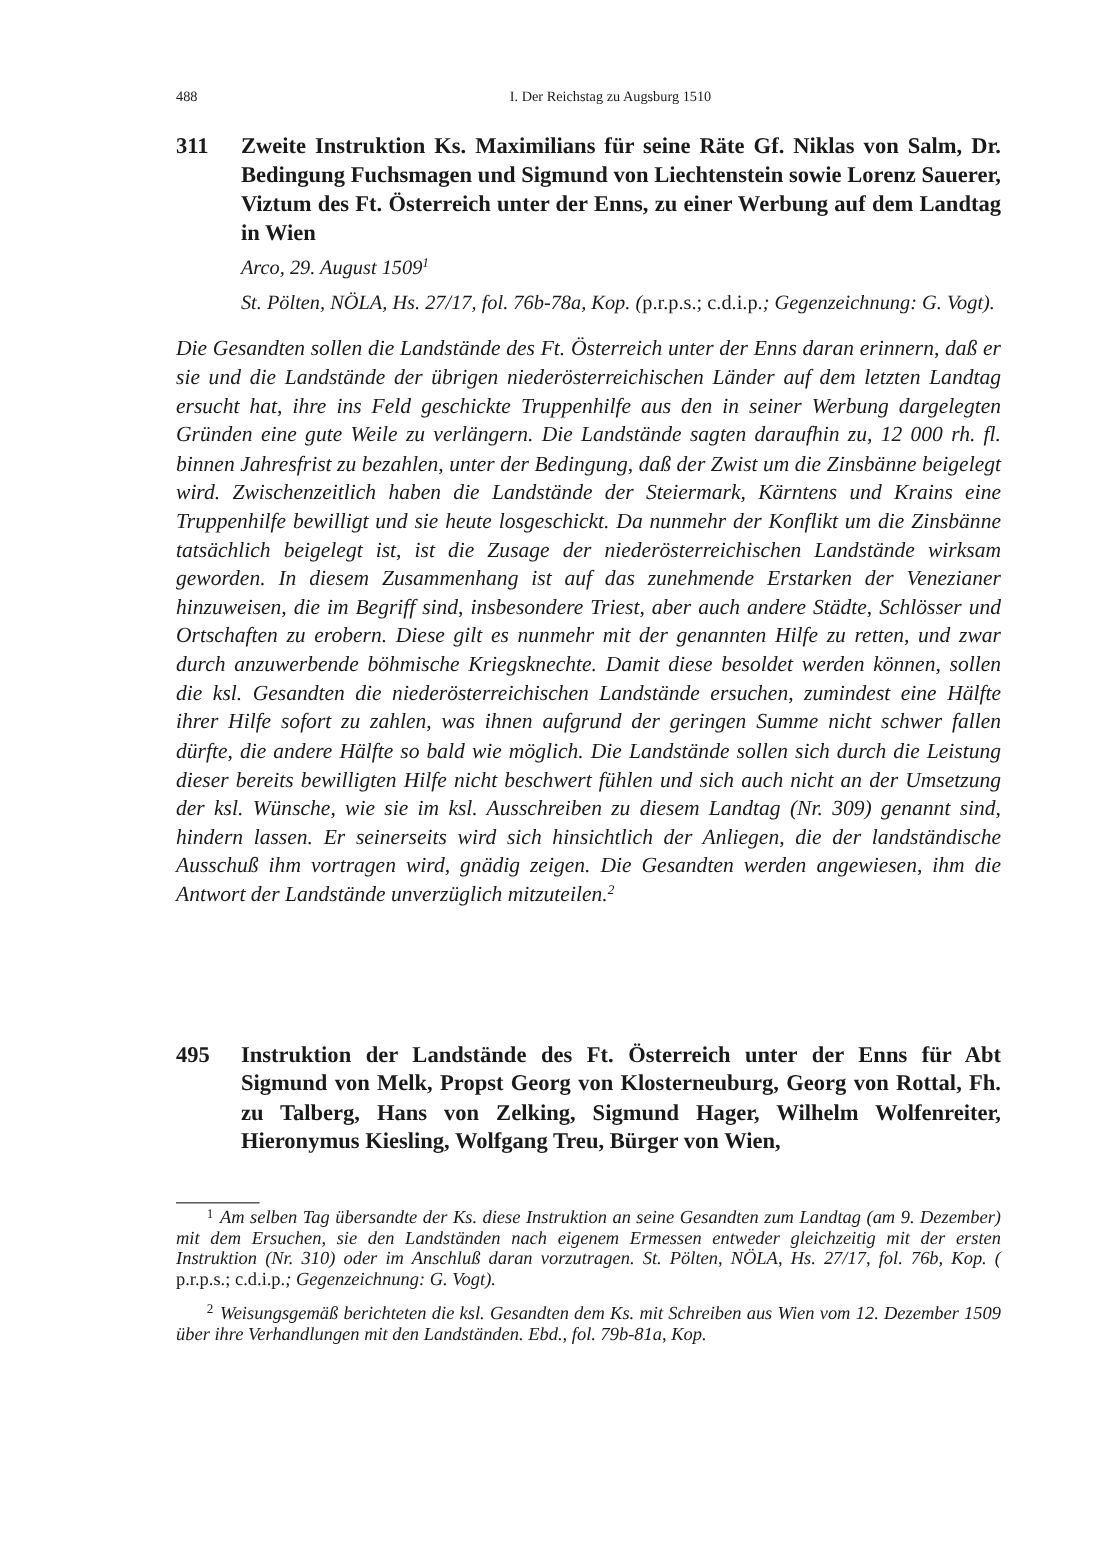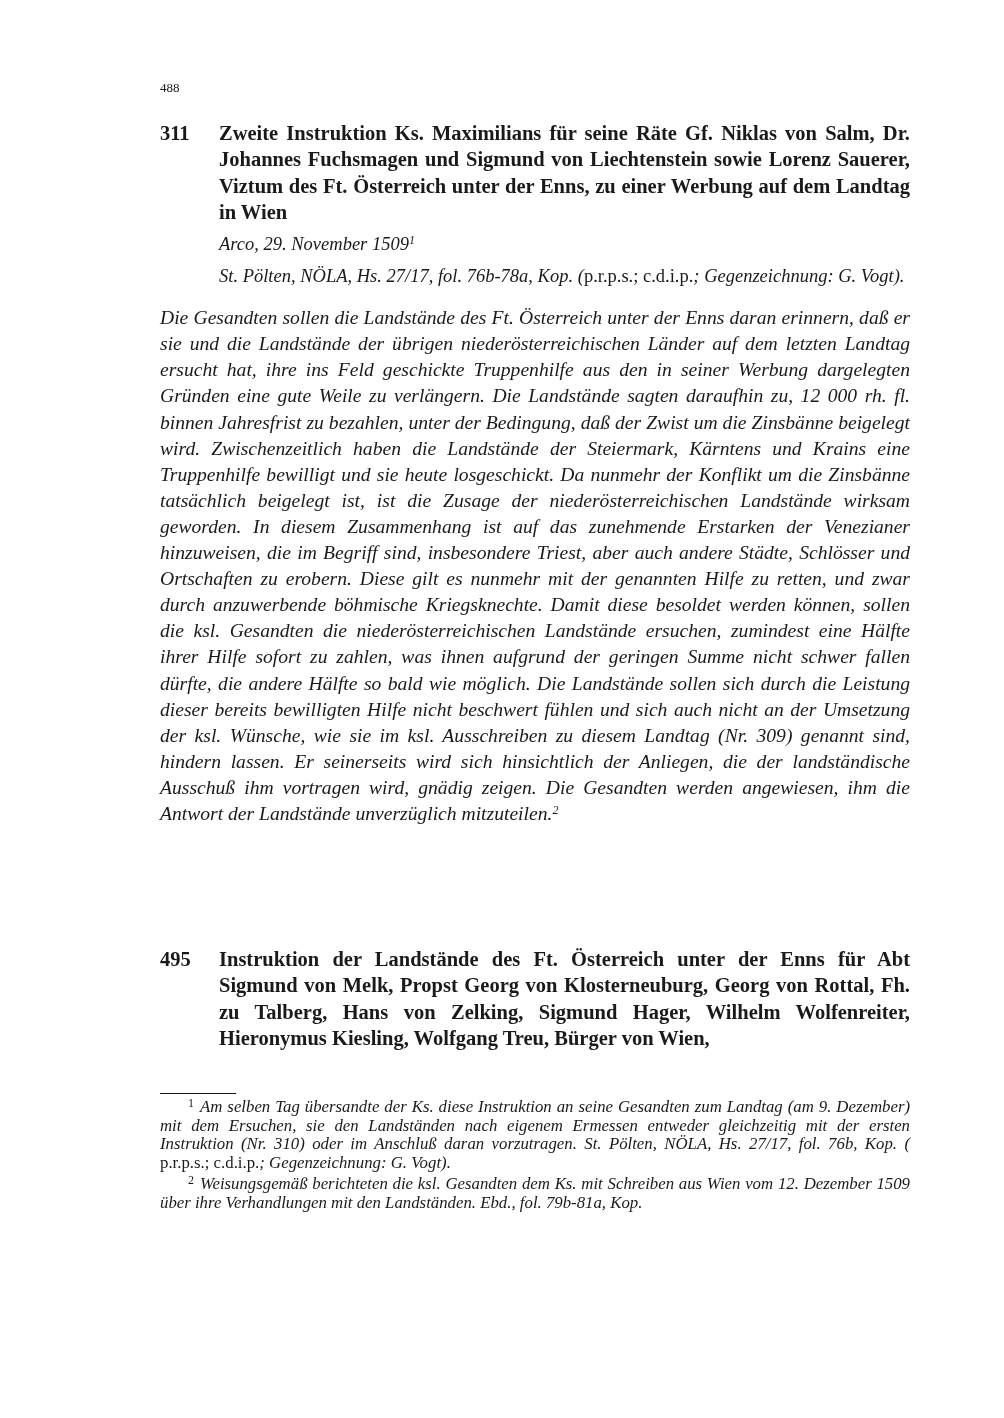--- a/index.html
+++ b/index.html
@@ -19,37 +19,38 @@
   .entry-date { margin-top: 8px; }
   .entry-source { margin-top: 10px; text-align: justify; }
   .upright { font-style: normal; }
   sup { font-size: 12px; vertical-align: 6px; line-height: 0; }
 
   .entry-summary { font-style: italic; font-size: 19.6px; line-height: 26.1px; text-align: justify; margin-top: 18px; }
 
   .footnotes { position: absolute; left: 160px; top: 1093px; width: 750px; }
   .footnote-rule { width: 76px; border-top: 1px solid #1a1a1a; margin-bottom: 4px; }
   .footnote { font-style: italic; font-size: 16.8px; line-height: 18.6px; text-align: justify; text-indent: 28px; }
-  .footnote + .footnote { margin-top: 3px; }
+  .footnote + .footnote { margin-top: 13px; }
   .fn-mark { font-style: normal; font-size: 12px; vertical-align: 5px; line-height: 0; margin-right: 6px; }
 </style>
 </head>
 <body>
 
 <div class="page-header">
   <span class="page-number">488</span>
+  <span class="running-head">I. Der Reichstag zu Augsburg 1510</span>
 </div>
 
 <div class="doc-entry" style="top:120px;">
   <div class="entry-head">
     <span class="entry-number">311</span>
-    <span class="entry-title">Zweite Instruktion Ks. Maximilians für seine Räte Gf. Niklas von Salm, Dr. Johannes Fuchsmagen und Sigmund von Liechtenstein sowie Lorenz Sauerer, Viztum des Ft. Österreich unter der Enns, zu einer Werbung auf dem Landtag in Wien</span>
+    <span class="entry-title">Zweite Instruktion Ks. Maximilians für seine Räte Gf. Niklas von Salm, Dr. Bedingung Fuchsmagen und Sigmund von Liechtenstein sowie Lorenz Sauerer, Viztum des Ft. Österreich unter der Enns, zu einer Werbung auf dem Landtag in Wien</span>
   </div>
   <div class="entry-meta entry-date">
-    <span>Arco, 29. November 1509</span><sup>1</sup>
+    <span>Arco, 29. August 1509</span><sup>1</sup>
   </div>
   <div class="entry-meta entry-source">
     <span>St. Pölten, NÖLA, Hs. 27/17, fol. 76b-78a, Kop. (</span><span class="upright">p.r.p.s.;</span><span class="upright"> c.d.i.p.</span><span>; Gegenzeichnung: G. Vogt).</span>
   </div>
   <div class="entry-summary">
     <span>Die Gesandten sollen die Landstände des Ft. Österreich unter der Enns daran erinnern, daß er sie und die Landstände der übrigen niederösterreichischen Länder auf dem letzten Landtag ersucht hat, ihre ins Feld geschickte Truppenhilfe aus den in seiner Werbung dargelegten Gründen eine gute Weile zu verlängern. Die Landstände sagten daraufhin zu, 12 000 rh. fl. binnen Jahresfrist zu bezahlen, unter der Bedingung, daß der Zwist um die Zinsbänne beigelegt wird. Zwischenzeitlich haben die Landstände der Steiermark, Kärntens und Krains eine Truppenhilfe bewilligt und sie heute losgeschickt. Da nunmehr der Konflikt um die Zinsbänne tatsächlich beigelegt ist, ist die Zusage der niederösterreichischen Landstände wirksam geworden. In diesem Zusammenhang ist auf das zunehmende Erstarken der Venezianer hinzuweisen, die im Begriff sind, insbesondere Triest, aber auch andere Städte, Schlösser und Ortschaften zu erobern. Diese gilt es nunmehr mit der genannten Hilfe zu retten, und zwar durch anzuwerbende böhmische Kriegsknechte. Damit diese besoldet werden können, sollen die ksl. Gesandten die niederösterreichischen Landstände ersuchen, zumindest eine Hälfte ihrer Hilfe sofort zu zahlen, was ihnen aufgrund der geringen Summe nicht schwer fallen dürfte, die andere Hälfte so bald wie möglich. Die Landstände sollen sich durch die Leistung dieser bereits bewilligten Hilfe nicht beschwert fühlen und sich auch nicht an der Umsetzung der ksl. Wünsche, wie sie im ksl. Ausschreiben zu diesem Landtag (Nr. 309) genannt sind, hindern lassen. Er seinerseits wird sich hinsichtlich der Anliegen, die der landständische Ausschuß ihm vortragen wird, gnädig zeigen. Die Gesandten werden angewiesen, ihm die Antwort der Landstände unverzüglich mitzuteilen.</span><sup>2</sup>
   </div>
 </div>
 
 <div class="doc-entry" style="top:946px;">

